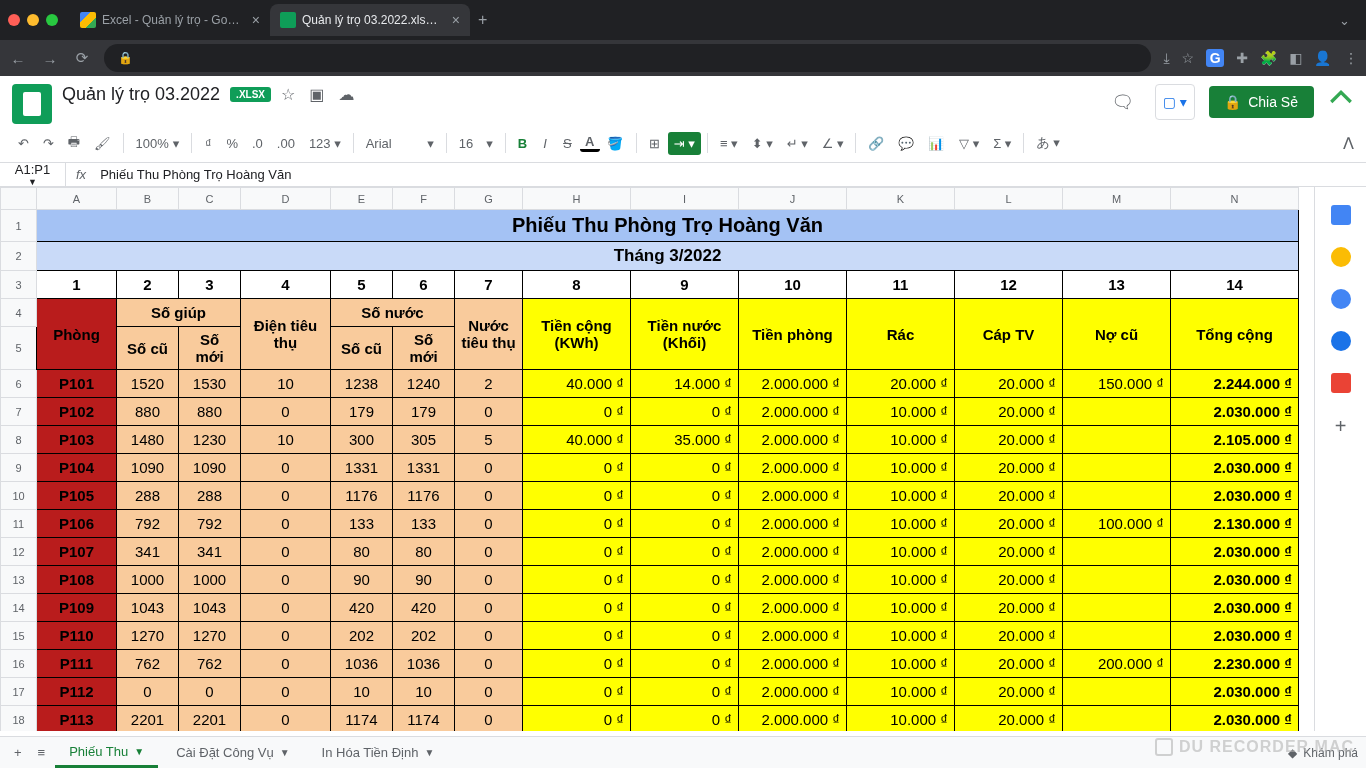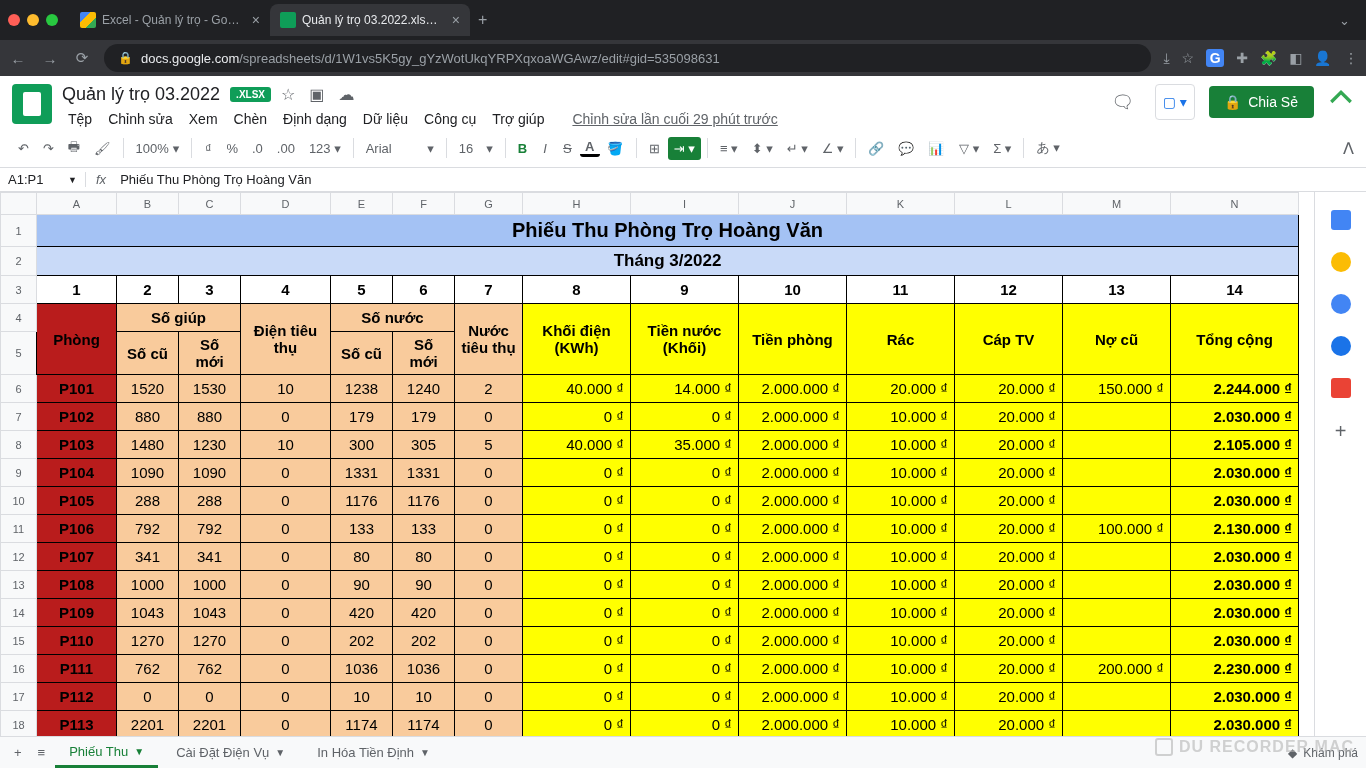--- a/index.html
+++ b/index.html
@@ -52,21 +52,21 @@
 
 .toolbar{display:flex;align-items:center;gap:2px;padding:4px 12px;border-bottom:1px solid #dadce0;color:#5f6368;font-size:13px;}
 .tb-btn{padding:4px 6px;cursor:pointer;border-radius:3px;min-width:20px;text-align:center;}
 .tb-sep{width:1px;height:20px;background:#dadce0;margin:0 4px;}
 .tb-sel{display:flex;align-items:center;gap:4px;padding:2px 6px;cursor:pointer;}
 .clr-A{border-bottom:3px solid #000;padding:0 3px;font-weight:bold;}
 .collapse-up{margin-left:auto;font-size:16px;cursor:pointer;}
 
 
 .fx-bar{display:flex;align-items:center;border-bottom:1px solid #dadce0;height:24px;font-size:13px;}
-.name-box{width:86px;border-right:1px solid #dadce0;padding:0 8px;display:flex;align-items:center;justify-content:space-between;color:#202124;}
+.name-box{width:66px;border-right:1px solid #dadce0;padding:0 8px;display:flex;align-items:center;justify-content:space-between;color:#202124;flex-direction:column;}
 .fx-lbl{padding:0 10px;color:#5f6368;font-style:italic;}
 .fx-input{flex:1;padding:0 4px;color:#202124;}
 
 
 .main{display:flex;height:calc(768px - 40px - 36px - 58px - 34px - 24px - 32px);}
 .grid-wrap{flex:1;overflow:hidden;position:relative;}
 .side-panel{width:52px;border-left:1px solid #dadce0;display:flex;flex-direction:column;align-items:center;padding-top:18px;gap:22px;}
 .sp-ico{width:20px;height:20px;border-radius:3px;cursor:pointer;}
 
 
@@ -119,21 +119,20 @@
     <span class="chevdown">⌄</span>
   </div>
 </div>
 
 <div class="addr-bar">
   <span class="nav-btn">←</span>
   <span class="nav-btn">→</span>
   <span class="nav-btn">⟳</span>
   <div class="url-box">
     <span class="lock">🔒</span>
-    <span><span class="url-host">docs.google.com</span><span>/spreadsheets/d/1W1vs5K5gy_gYzWotUkqYRPXqxoaWGAwz/edit#gid=535098631</span></span>
   </div>
   <div class="ext-icons">
     <span>⤓</span>
     <span>☆</span>
     <span class="gtrx">G</span>
     <span>✚</span>
     <span>🧩</span>
     <span>◧</span>
     <span>👤</span>
     <span>⋮</span>
@@ -144,31 +143,20 @@
   <div class="sheets-logo"></div>
   <div class="hdr-mid">
     <div class="doc-title-row">
       <span class="doc-title">Quản lý trọ 03.2022</span>
       <span class="xlsx-badge">.XLSX</span>
       <div class="title-icons">
         <span>☆</span>
         <span>▣</span>
         <span>☁</span>
       </div>
-    </div>
-    <div class="menu-row">
-      <span>Tệp</span>
-      <span>Chỉnh sửa</span>
-      <span>Xem</span>
-      <span>Chèn</span>
-      <span>Định dạng</span>
-      <span>Dữ liệu</span>
-      <span>Công cụ</span>
-      <span>Trợ giúp</span>
-      <span class="last-edit">Chỉnh sửa lần cuối 29 phút trước</span>
     </div>
   </div>
   <div class="hdr-right">
     <div class="hdr-ico">🗨</div>
     <div class="present-btn">▢ ▾</div>
     <div class="share-btn">🔒 <span>Chia Sẻ</span></div>
     <div class="ext-logo"><svg viewBox="0 0 24 24">
           <path d="M3 12 L12 3 L21 12" stroke="#34a853" stroke-width="3" fill="none"></path>
         </svg></div>
   </div>
@@ -294,21 +282,21 @@
             <td class="cell num-hdr bord">13</td>
             <td class="cell num-hdr bord">14</td>
           </tr>
           <tr>
             <td class="row-hdr">4</td>
 <td class="cell green-bg hdr-txt bord" rowspan="2">Phòng</td>
 <td class="cell orange-bg hdr-txt bord" colspan="2">Số giúp</td>
 <td class="cell orange-bg hdr-txt bord" rowspan="2">Điện tiêu thụ</td>
 <td class="cell orange-bg hdr-txt bord" colspan="2">Số nước</td>
 <td class="cell orange-bg hdr-txt bord" rowspan="2">Nước tiêu thụ</td>
-<td class="cell yellow-bg hdr-txt bord" rowspan="2">Khối điện (KWh)</td>
+<td class="cell yellow-bg hdr-txt bord" rowspan="2">Tiền cộng (KWh)</td>
 <td class="cell yellow-bg hdr-txt bord" rowspan="2">Tiền  nước (Khối)</td>
 <td class="cell yellow-bg hdr-txt bord" rowspan="2">Tiền phòng</td>
 <td class="cell yellow-bg hdr-txt bord" rowspan="2">Rác</td>
 <td class="cell yellow-bg hdr-txt bord" rowspan="2">Cáp TV</td>
 <td class="cell yellow-bg hdr-txt bord" rowspan="2">Nợ cũ</td>
 <td class="cell yellow-bg hdr-txt bord" rowspan="2">Tổng cộng</td>
 </tr>
           <tr>
             <td class="row-hdr">5</td>
 <td class="cell orange-bg hdr-txt bord">Số cũ</td>
@@ -551,21 +539,21 @@
 </div>
 
 <div class="sheet-tabs">
   <span class="st-btn">+</span>
   <span class="st-btn">≡</span>
   <div class="sheet-tab active">
       <span>Phiếu Thu</span>
       <span class="tab-drop">▼</span>
     </div>
   <div class="sheet-tab">
-      <span>Cài Đặt Điện Vụ</span>
+      <span>Cài Đặt Công Vụ</span>
       <span class="tab-drop">▼</span>
     </div>
   <div class="sheet-tab">
       <span>In Hóa Tiền Định</span>
       <span class="tab-drop">▼</span>
     </div>
   <div style="margin-left:auto;display:flex;align-items:center;gap:6px;color:#5f6368;font-size:12px">◆ <span>Khám phá</span></div>
 </div>
 
 <div class="watermark">

